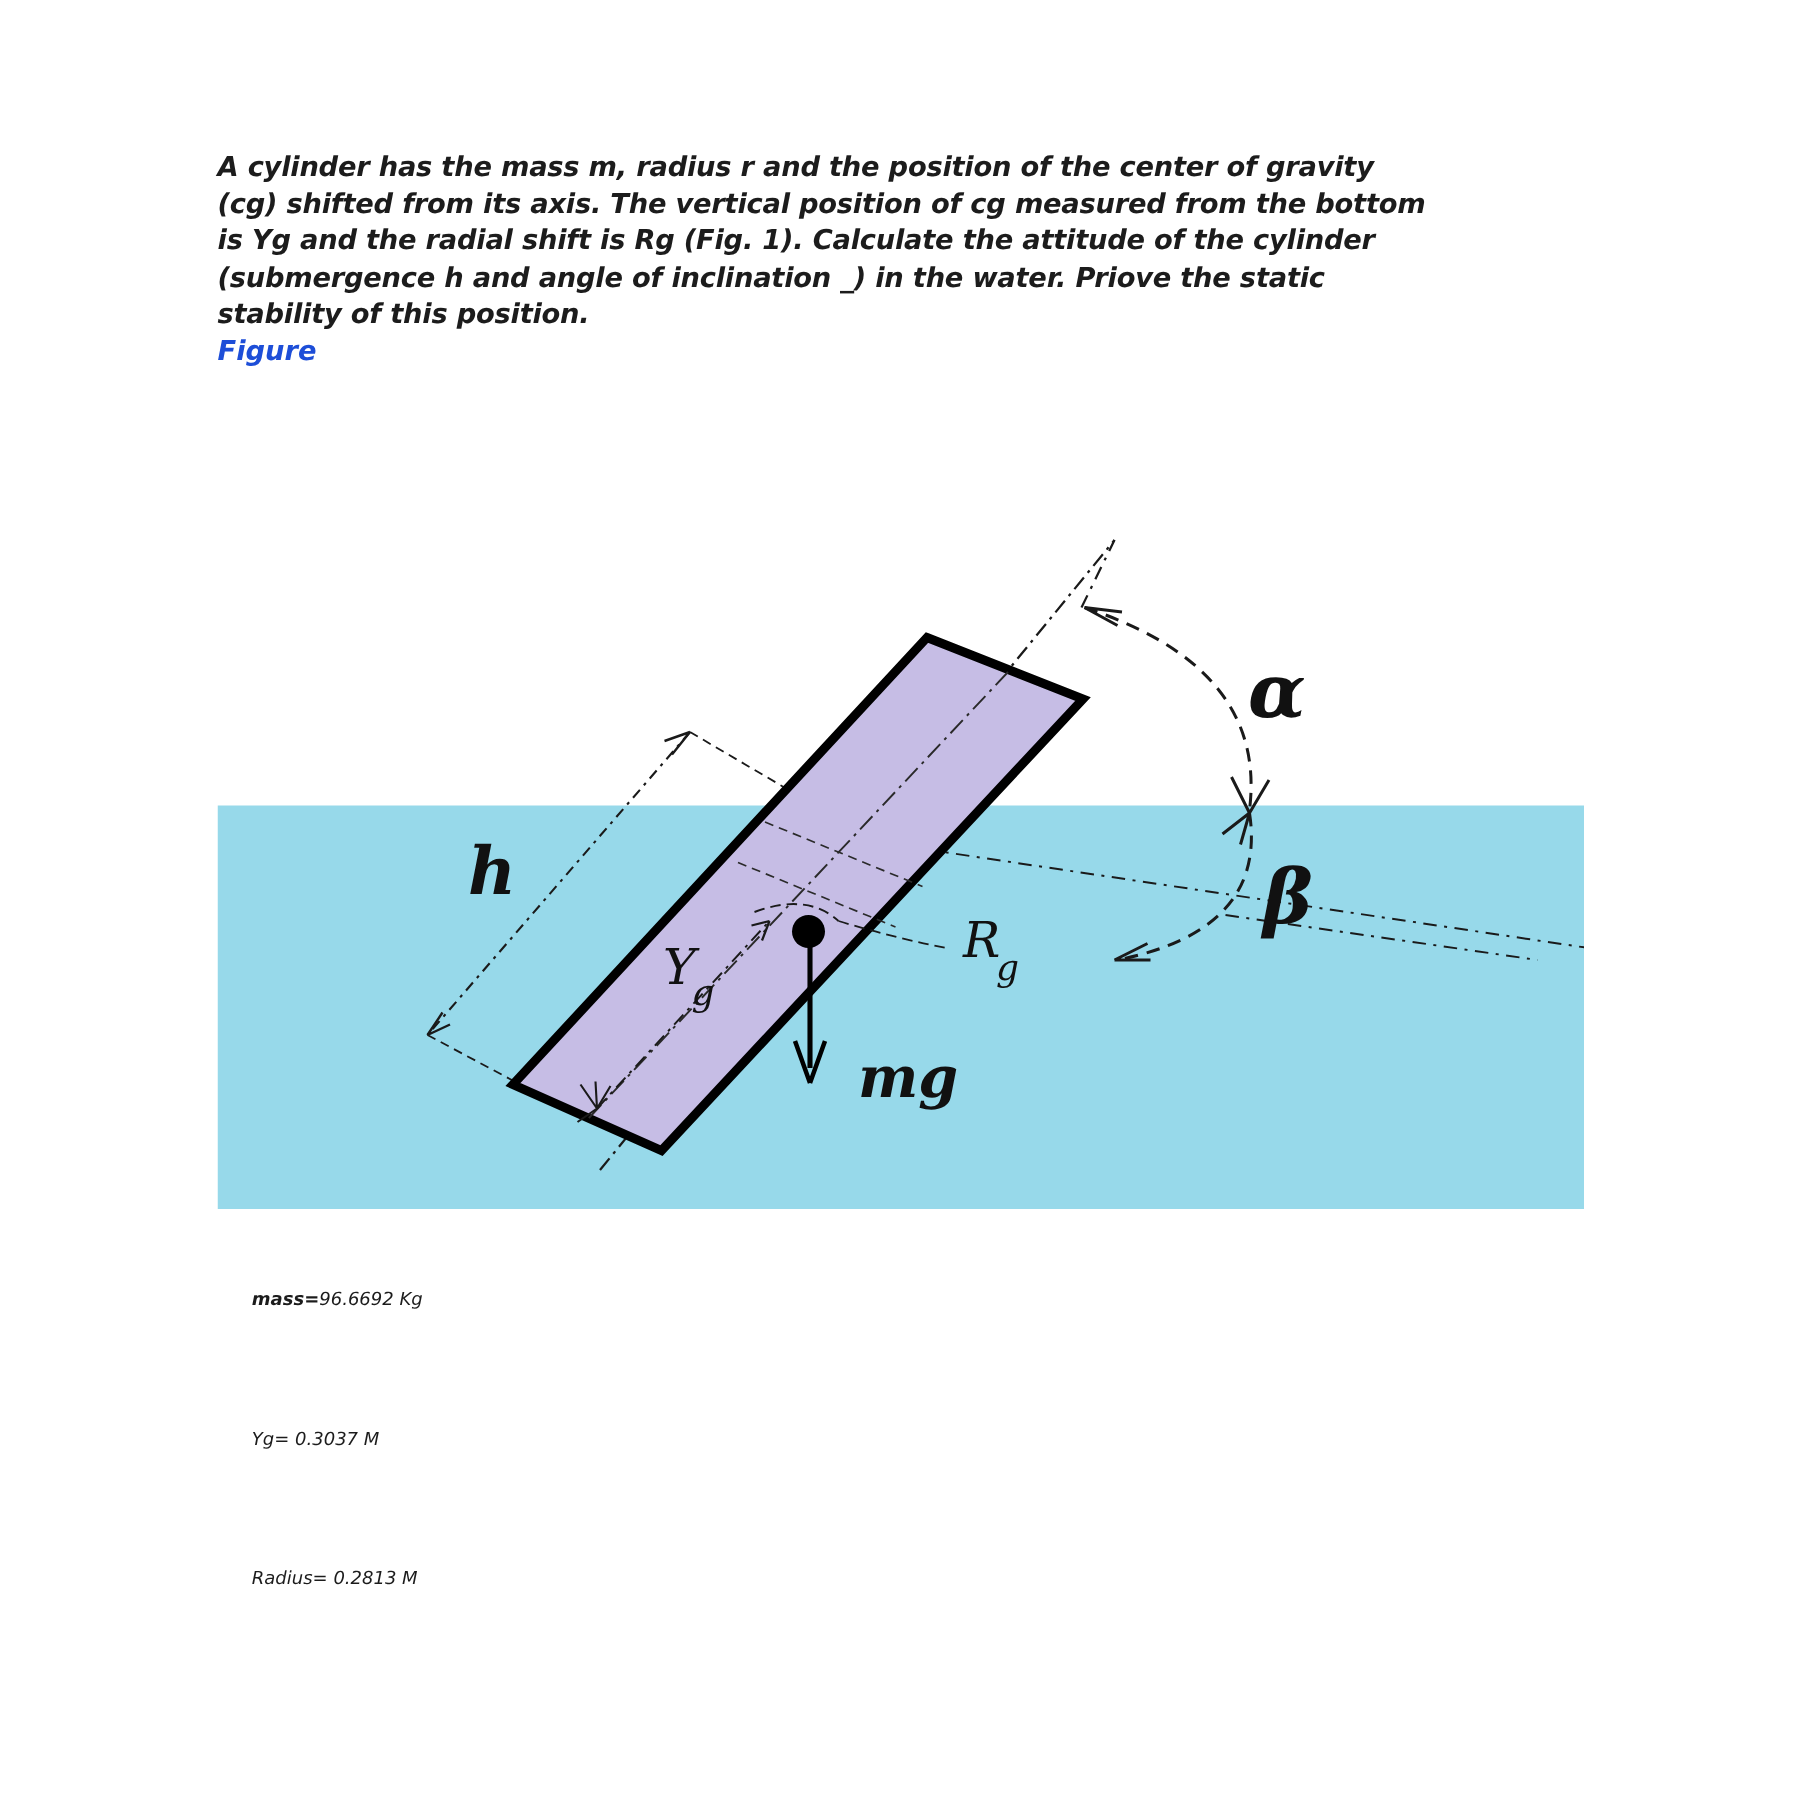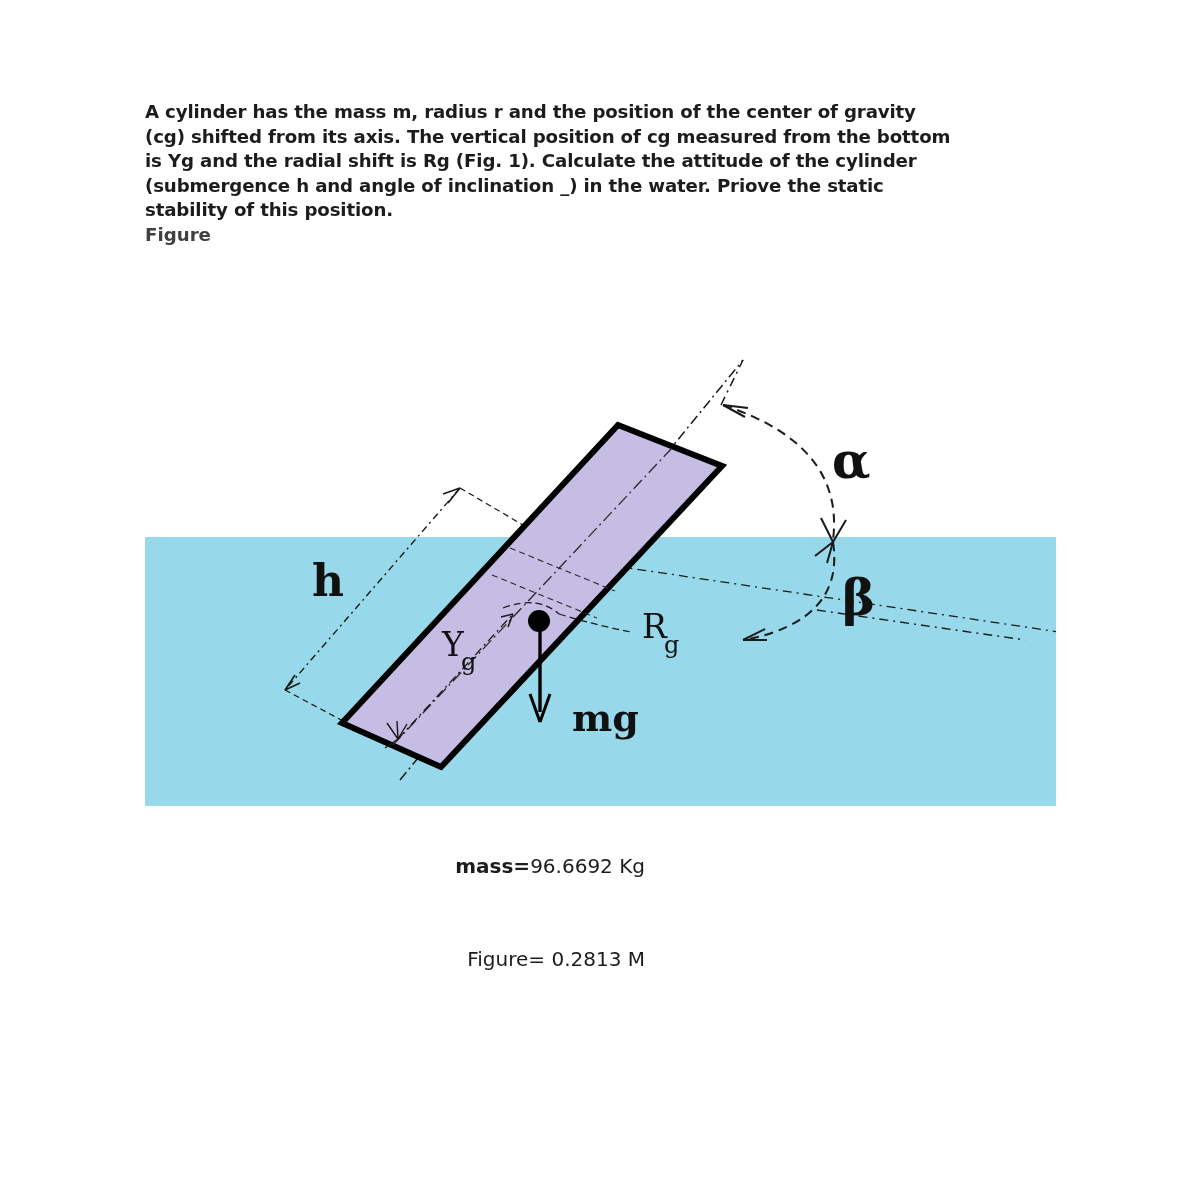--- a/index.html
+++ b/index.html
@@ -14,20 +14,21 @@
     position: relative;
     overflow: hidden;
   }
 
   #page {
     position: absolute;
     left: 0; top: 0;
     width: 1200px;
     height: 1200px;
     background: #ffffff;
+    font-style: italic;
   }
 
   
   .problem-block {
     position: absolute;
     left: 145px;
     top: 100px;
     width: 905px;
   }
   .problem-text {
@@ -38,21 +39,21 @@
     color: #1c1c1c;
     letter-spacing: -0.15px;
     margin: 0;
     white-space: pre-wrap;
   }
   .figure-word {
     font-family: "DejaVu Sans", sans-serif;
     font-size: 18.2px;
     font-weight: 700;
     line-height: 24.6px;
-    color: #404040;
+    color: #1d4ed8;
     margin: 0;
   }
 
   
   #figure-area {
     position: absolute;
     left: 145px;
     top: 350px;
     width: 911px;
     height: 460px;
@@ -67,25 +68,24 @@
 
   
   .params-block {
     position: absolute;
     left: 145px;
     top: 820px;
     width: 500px;
   }
   .param-line {
     font-family: "DejaVu Sans", sans-serif;
-    font-size: 20px;
+    font-size: 12px;
     line-height: 31px;
     color: #1c1c1c;
     white-space: pre;
-    text-align: right;
   }
   .param-line .k {
     font-weight: 700;
   }
   .param-line.plain .k {
     font-weight: 400;
   }
 </style>
 </head>
 <body>
@@ -166,17 +166,20 @@
 
       <text x="427" y="381" font-family="DejaVu Serif, serif" font-size="38" font-weight="700" fill="#111111">mg</text>
     </svg>
   </div>
 
   <div class="params-block">
     <div class="param-line">
       <span class="k">mass=</span><span class="v">96.6692 Kg</span>
     </div>
     <div class="param-line plain">
-      <span class="k">Figure= </span><span class="v">0.2813 M</span>
+      <span class="k">Yg= </span><span class="v">0.3037 M</span>
+    </div>
+    <div class="param-line plain">
+      <span class="k">Radius= </span><span class="v">0.2813 M</span>
     </div>
   </div>
 
 </div>
 
 </body></html>

